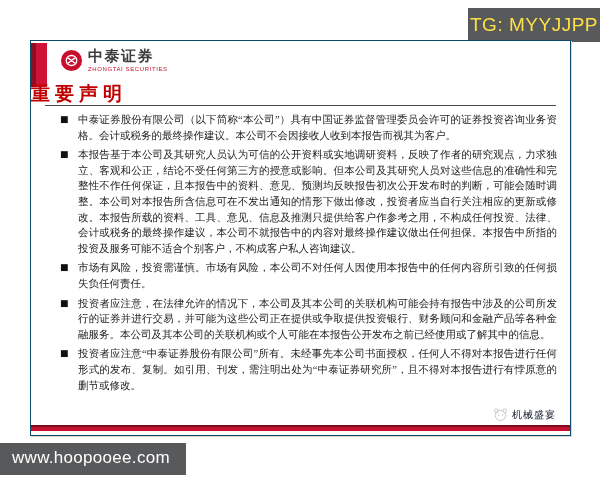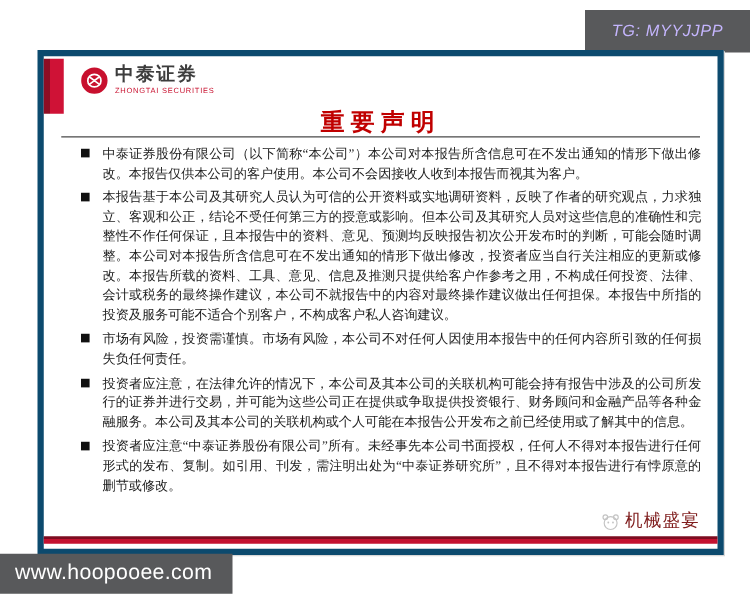--- a/index.html
+++ b/index.html
@@ -3,29 +3,28 @@
 <meta charset="utf-8">
 <style>
   html,body{margin:0;padding:0;}
   body{
     width:600px;height:480px;position:relative;background:#ffffff;
     font-family:"Liberation Sans", sans-serif;overflow:hidden;
   }
   
   .tg-badge{
     position:absolute;top:8px;right:0;width:132px;height:34px;
-    background:#58595b;color:#c4b5fd;font-size:13px;line-height:34px;
+    background:#58595b;color:#fde047;font-size:19px;line-height:34px;
     text-align:center;letter-spacing:0.5px;
     font-family:"Liberation Sans", sans-serif;
-    font-style:italic;
   }
   
   .slide{
     position:absolute;left:30px;top:40px;width:539px;height:394px;
-    background:#ffffff;border:5px solid #0c4a6e;
+    background:#ffffff;border:1px solid #0c4a6e;
     box-shadow:1px 1px 0 #d8d8d8;
   }
   
   .ribbon{
     position:absolute;left:0;top:2px;width:16px;height:44px;
     background:linear-gradient(90deg,#8e0e24 0,#8e0e24 30%,#cf1236 30%,#cf1236 100%);
   }
   
   .logo-row{position:absolute;left:29px;top:8px;display:flex;align-items:center;}
   .logo-mark{width:23px;height:23px;margin-right:5px;flex:0 0 auto;}
@@ -33,21 +32,21 @@
   .brand-cn{
     font-size:15px;font-weight:bold;color:#3d3d3d;letter-spacing:1.5px;
     font-family:"Liberation Serif","DejaVu Serif",serif;
   }
   .brand-en{
     font-size:6px;color:#c8102e;letter-spacing:0.6px;margin-top:2px;
     font-family:"Liberation Sans",sans-serif;
   }
   
   .page-title{
-    position:absolute;left:0;right:0;top:40px;text-align:center;
+    position:absolute;left:0;right:0;top:40px;text-align:left;
     font-size:19px;font-weight:bold;color:#c00000;letter-spacing:5px;
     font-family:"Liberation Serif","DejaVu Serif",serif;
   }
   .title-rule{
     position:absolute;left:14px;right:14px;top:64px;height:0;
     border-top:1px solid #4a4a4a;
   }
   
   .disclaimers{
     position:absolute;left:0;right:0;top:71px;margin:0;
@@ -59,21 +58,21 @@
     font-family:"DejaVu Sans",sans-serif;
   }
   .item-text{
     flex:1;font-size:10.5px;line-height:15.6px;color:#1c1c1c;
     text-align:justify;text-justify:inter-ideograph;
     font-family:"Liberation Serif","DejaVu Serif",serif;
   }
   
   .watermark{
     position:absolute;right:14px;bottom:13px;display:flex;align-items:center;
-    color:#7f1d1d;font-size:14px;letter-spacing:1px;
+    color:#0f172a;font-size:10px;letter-spacing:1px;
     font-family:"Liberation Serif","DejaVu Serif",serif;
   }
   .wm-icon{width:15px;height:15px;margin-right:4px;}
   
   .red-bar{
     position:absolute;left:0;right:0;bottom:4px;height:6px;
     background:linear-gradient(180deg,#7d0c20 0,#7d0c20 35%,#c41230 35%,#c41230 100%);
   }
   
   .site-badge{
@@ -103,21 +102,21 @@
       <span class="brand-en">ZHONGTAI SECURITIES</span>
     </div>
   </div>
 
   <div class="page-title">重要声明</div>
   <div class="title-rule"></div>
 
   <ul class="disclaimers">
     <li>
       <span class="bullet">■</span>
-      <span class="item-text">中泰证券股份有限公司（以下简称“本公司”）本公司对本报告所含信息可在不发出通知的情形下做出修改。本报告仅供本公司的客户使用。本公司不会因接收人收到本报告而视其为客户。</span>
+      <span class="item-text">中泰证券股份有限公司（以下简称“本公司”）具有中国证券监督管理委员会许可的证券投资咨询业务资格。会计或税务的最终操作建议。本公司不会因接收人收到本报告而视其为客户。</span>
     </li>
     <li>
       <span class="bullet">■</span>
       <span class="item-text">本报告基于本公司及其研究人员认为可信的公开资料或实地调研资料，反映了作者的研究观点，力求独立、客观和公正，结论不受任何第三方的授意或影响。但本公司及其研究人员对这些信息的准确性和完整性不作任何保证，且本报告中的资料、意见、预测均反映报告初次公开发布时的判断，可能会随时调整。本公司对本报告所含信息可在不发出通知的情形下做出修改，投资者应当自行关注相应的更新或修改。本报告所载的资料、工具、意见、信息及推测只提供给客户作参考之用，不构成任何投资、法律、会计或税务的最终操作建议，本公司不就报告中的内容对最终操作建议做出任何担保。本报告中所指的投资及服务可能不适合个别客户，不构成客户私人咨询建议。</span>
     </li>
     <li>
       <span class="bullet">■</span>
       <span class="item-text">市场有风险，投资需谨慎。市场有风险，本公司不对任何人因使用本报告中的任何内容所引致的任何损失负任何责任。</span>
     </li>
     <li>

